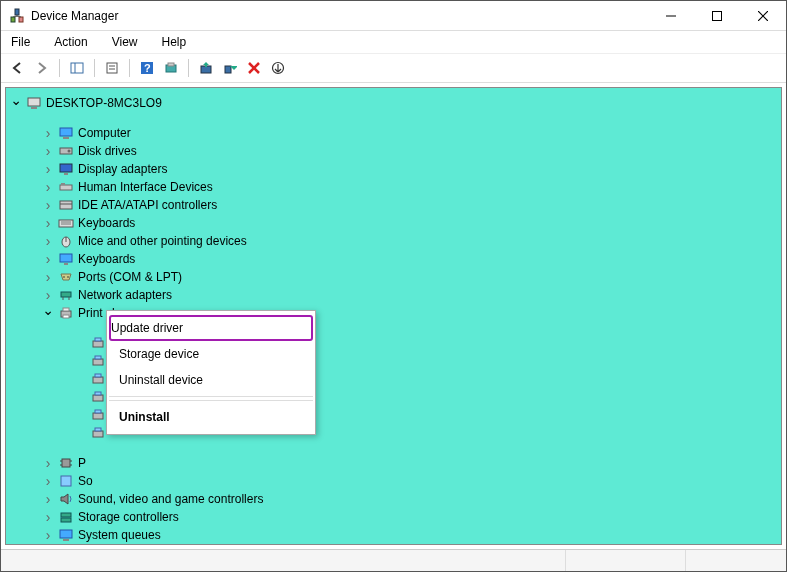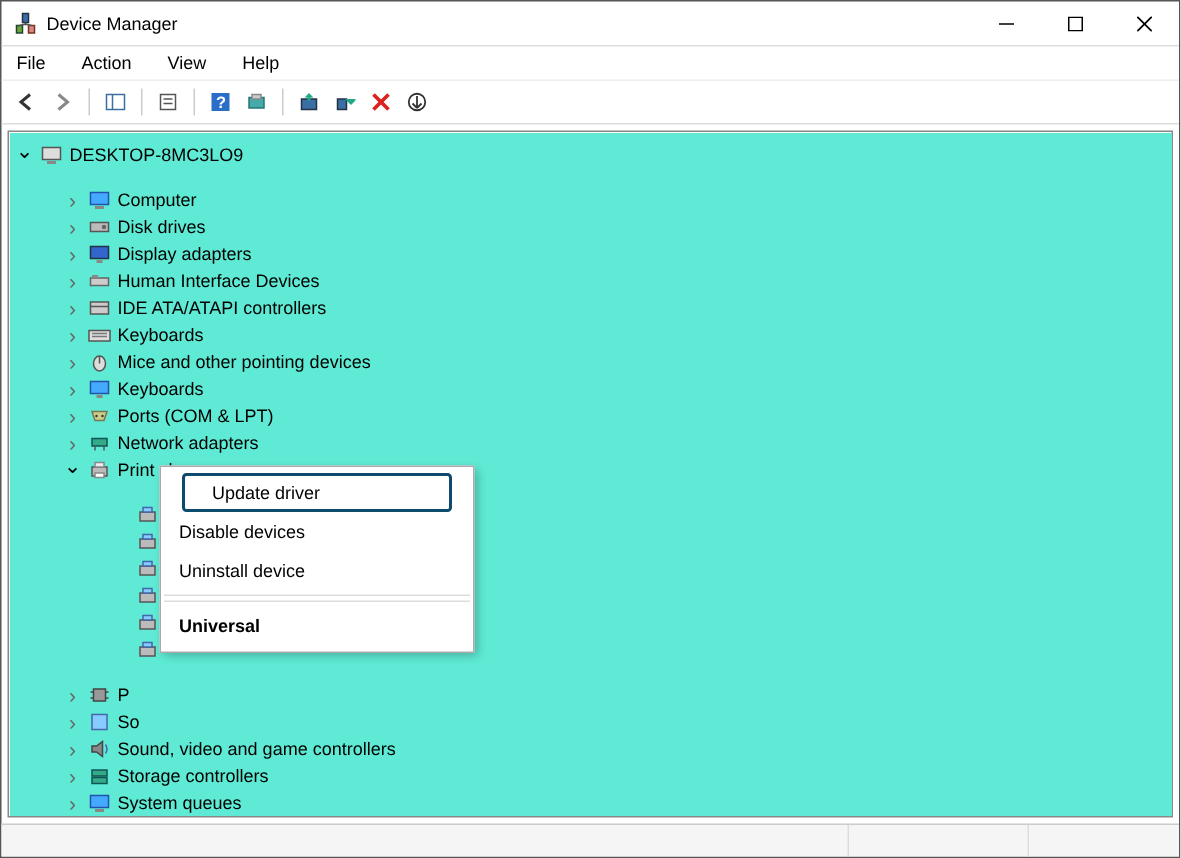--- a/index.html
+++ b/index.html
@@ -26,21 +26,21 @@
   .expander { width: 12px; height: 12px; display: flex; align-items: center; justify-content: center; color: #555; }
   .expander.none { visibility: hidden; }
   .node-icon { width: 16px; height: 16px; display: flex; align-items: center; justify-content: center; }
   .node-label { white-space: nowrap; }
   .chevron-right::before { content: "›"; font-size: 14px; color: #666; }
   .chevron-down::before { content: "⌄"; font-size: 14px; color: #000; position: relative; top: -3px; }
   
   .context-menu { position: absolute; left: 100px; top: 222px; width: 210px; background: #fff; border: 1px solid #aaa; box-shadow: 2px 2px 6px rgba(0,0,0,0.25); padding: 4px 0; z-index: 10; }
   .ctx-item { padding: 6px 12px; font-size: 12px; cursor: default; }
   .ctx-sep { height: 1px; background: #ddd; margin: 3px 2px; }
-  .ctx-highlight { border: 2px solid #0c4a6e; border-radius: 3px; padding: 4px 18px; margin: 0 14px; }
+  .ctx-highlight { border: 2px solid #a21caf; border-radius: 3px; padding: 4px 0; margin: 0 2px; }
   .ctx-bold { font-weight: 700; }
   
   .statusbar { height: 22px; border-top: 1px solid #ccc; display: flex; background: #f5f5f5; }
   .status-cell { flex: 1; border-right: 1px solid #ddd; }
   .status-cell:last-child { border-right: none; }
 </style>
 </head>
 <body>
 
 <div class="window">
@@ -443,25 +443,25 @@
                   </svg>
                 </span>
               </div>
             </li>
         </ul>
       </li>
     </ul>
 
     <div class="context-menu">
       <div class="ctx-item ctx-highlight">Update driver</div>
-      <div class="ctx-item">Disable devices</div>
+      <div class="ctx-item">Storage device</div>
       <div class="ctx-item">Uninstall device</div>
       <div class="ctx-sep"></div>
       <div class="ctx-sep"></div>
-      <div class="ctx-item ctx-bold">Universal</div>
+      <div class="ctx-item ctx-bold">Uninstall</div>
     </div>
   </div>
 
   <div class="statusbar">
     <div class="status-cell"></div>
     <div class="status-cell" style="flex:0 0 120px"></div>
     <div class="status-cell" style="flex:0 0 100px"></div>
   </div>
 </div>
 

